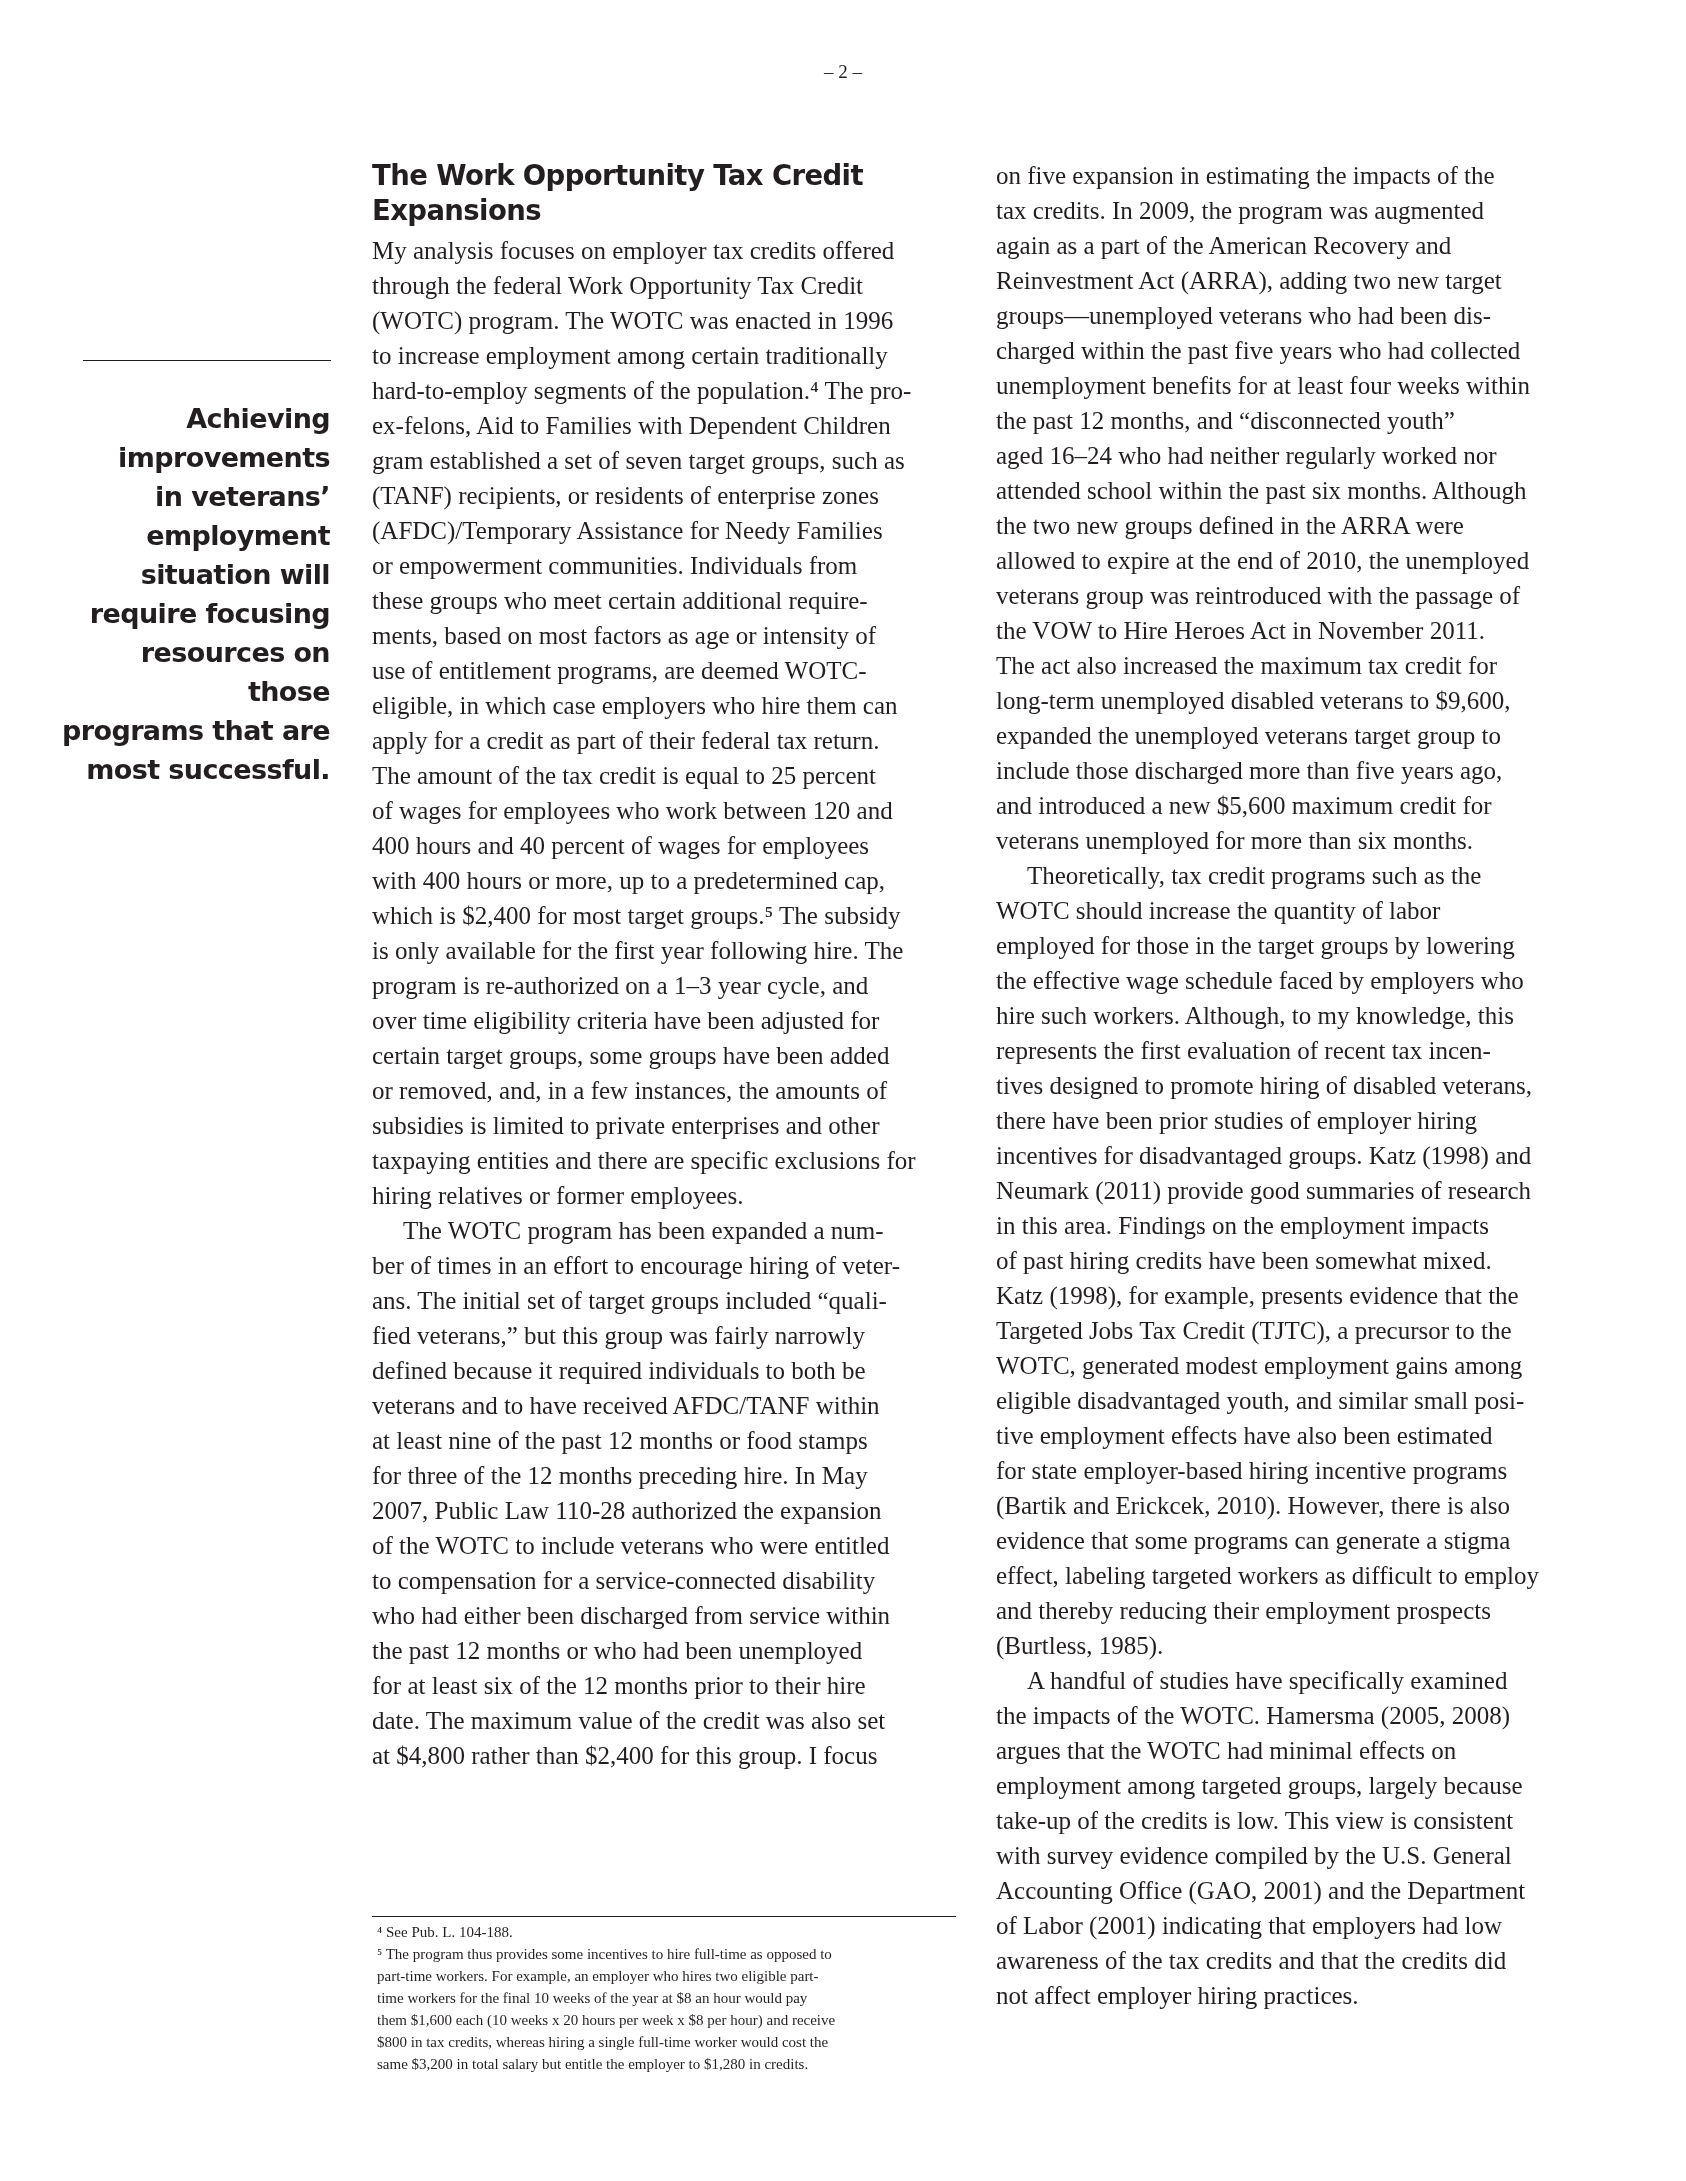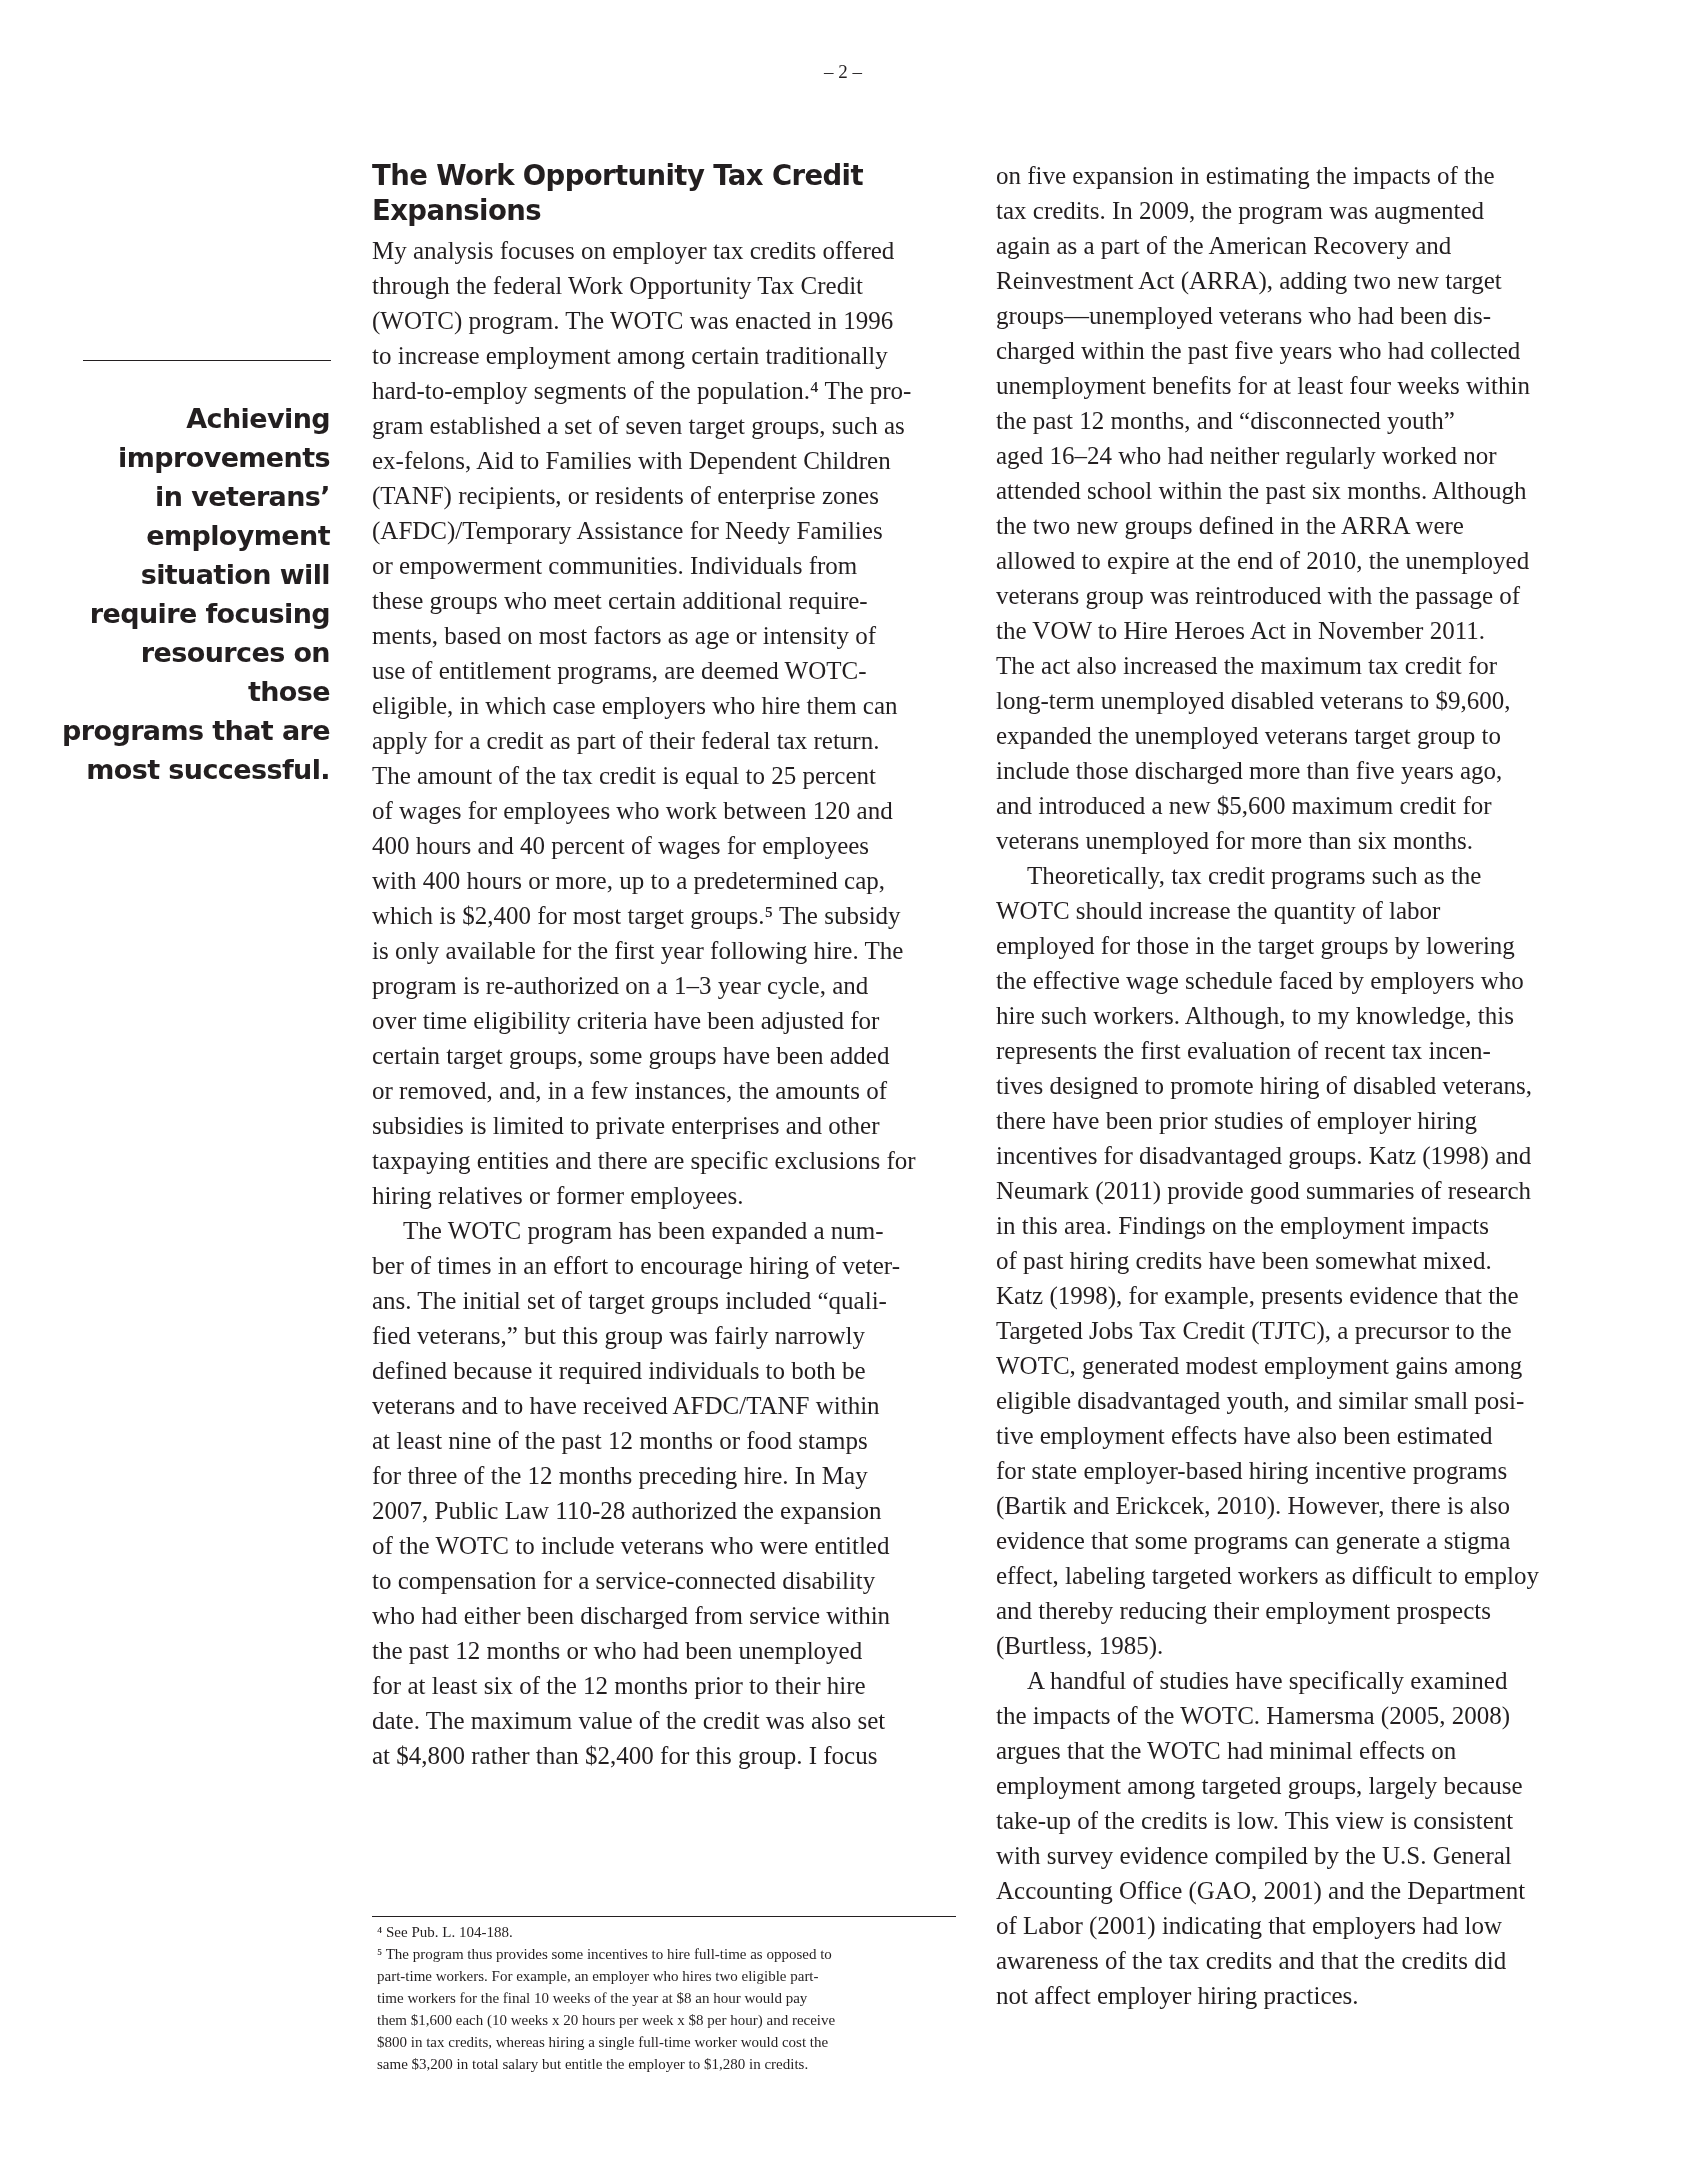--- a/index.html
+++ b/index.html
@@ -43,22 +43,22 @@
   <div>The Work Opportunity Tax Credit</div>
   <div>Expansions</div>
 </div>
 
 <div class="col" id="col-left">
     <span class="ln">My analysis focuses on employer tax credits offered</span>
     <span class="ln">through the federal Work Opportunity Tax Credit</span>
     <span class="ln">(WOTC) program. The WOTC was enacted in 1996</span>
     <span class="ln">to increase employment among certain traditionally</span>
     <span class="ln">hard-to-employ segments of the population.⁴ The pro-</span>
+    <span class="ln">ex-felons, Aid to Families with Dependent Children</span>
     <span class="ln">gram established a set of seven target groups, such as</span>
-    <span class="ln">ex-felons, Aid to Families with Dependent Children</span>
     <span class="ln">(TANF) recipients, or residents of enterprise zones</span>
     <span class="ln">(AFDC)/Temporary Assistance for Needy Families</span>
     <span class="ln">or empowerment communities. Individuals from</span>
     <span class="ln">these groups who meet certain additional require-</span>
     <span class="ln">ments, based on most factors as age or intensity of</span>
     <span class="ln">use of entitlement programs, are deemed WOTC-</span>
     <span class="ln">eligible, in which case employers who hire them can</span>
     <span class="ln">apply for a credit as part of their federal tax return.</span>
     <span class="ln">The amount of the tax credit is equal to 25 percent</span>
     <span class="ln">of wages for employees who work between 120 and</span>

